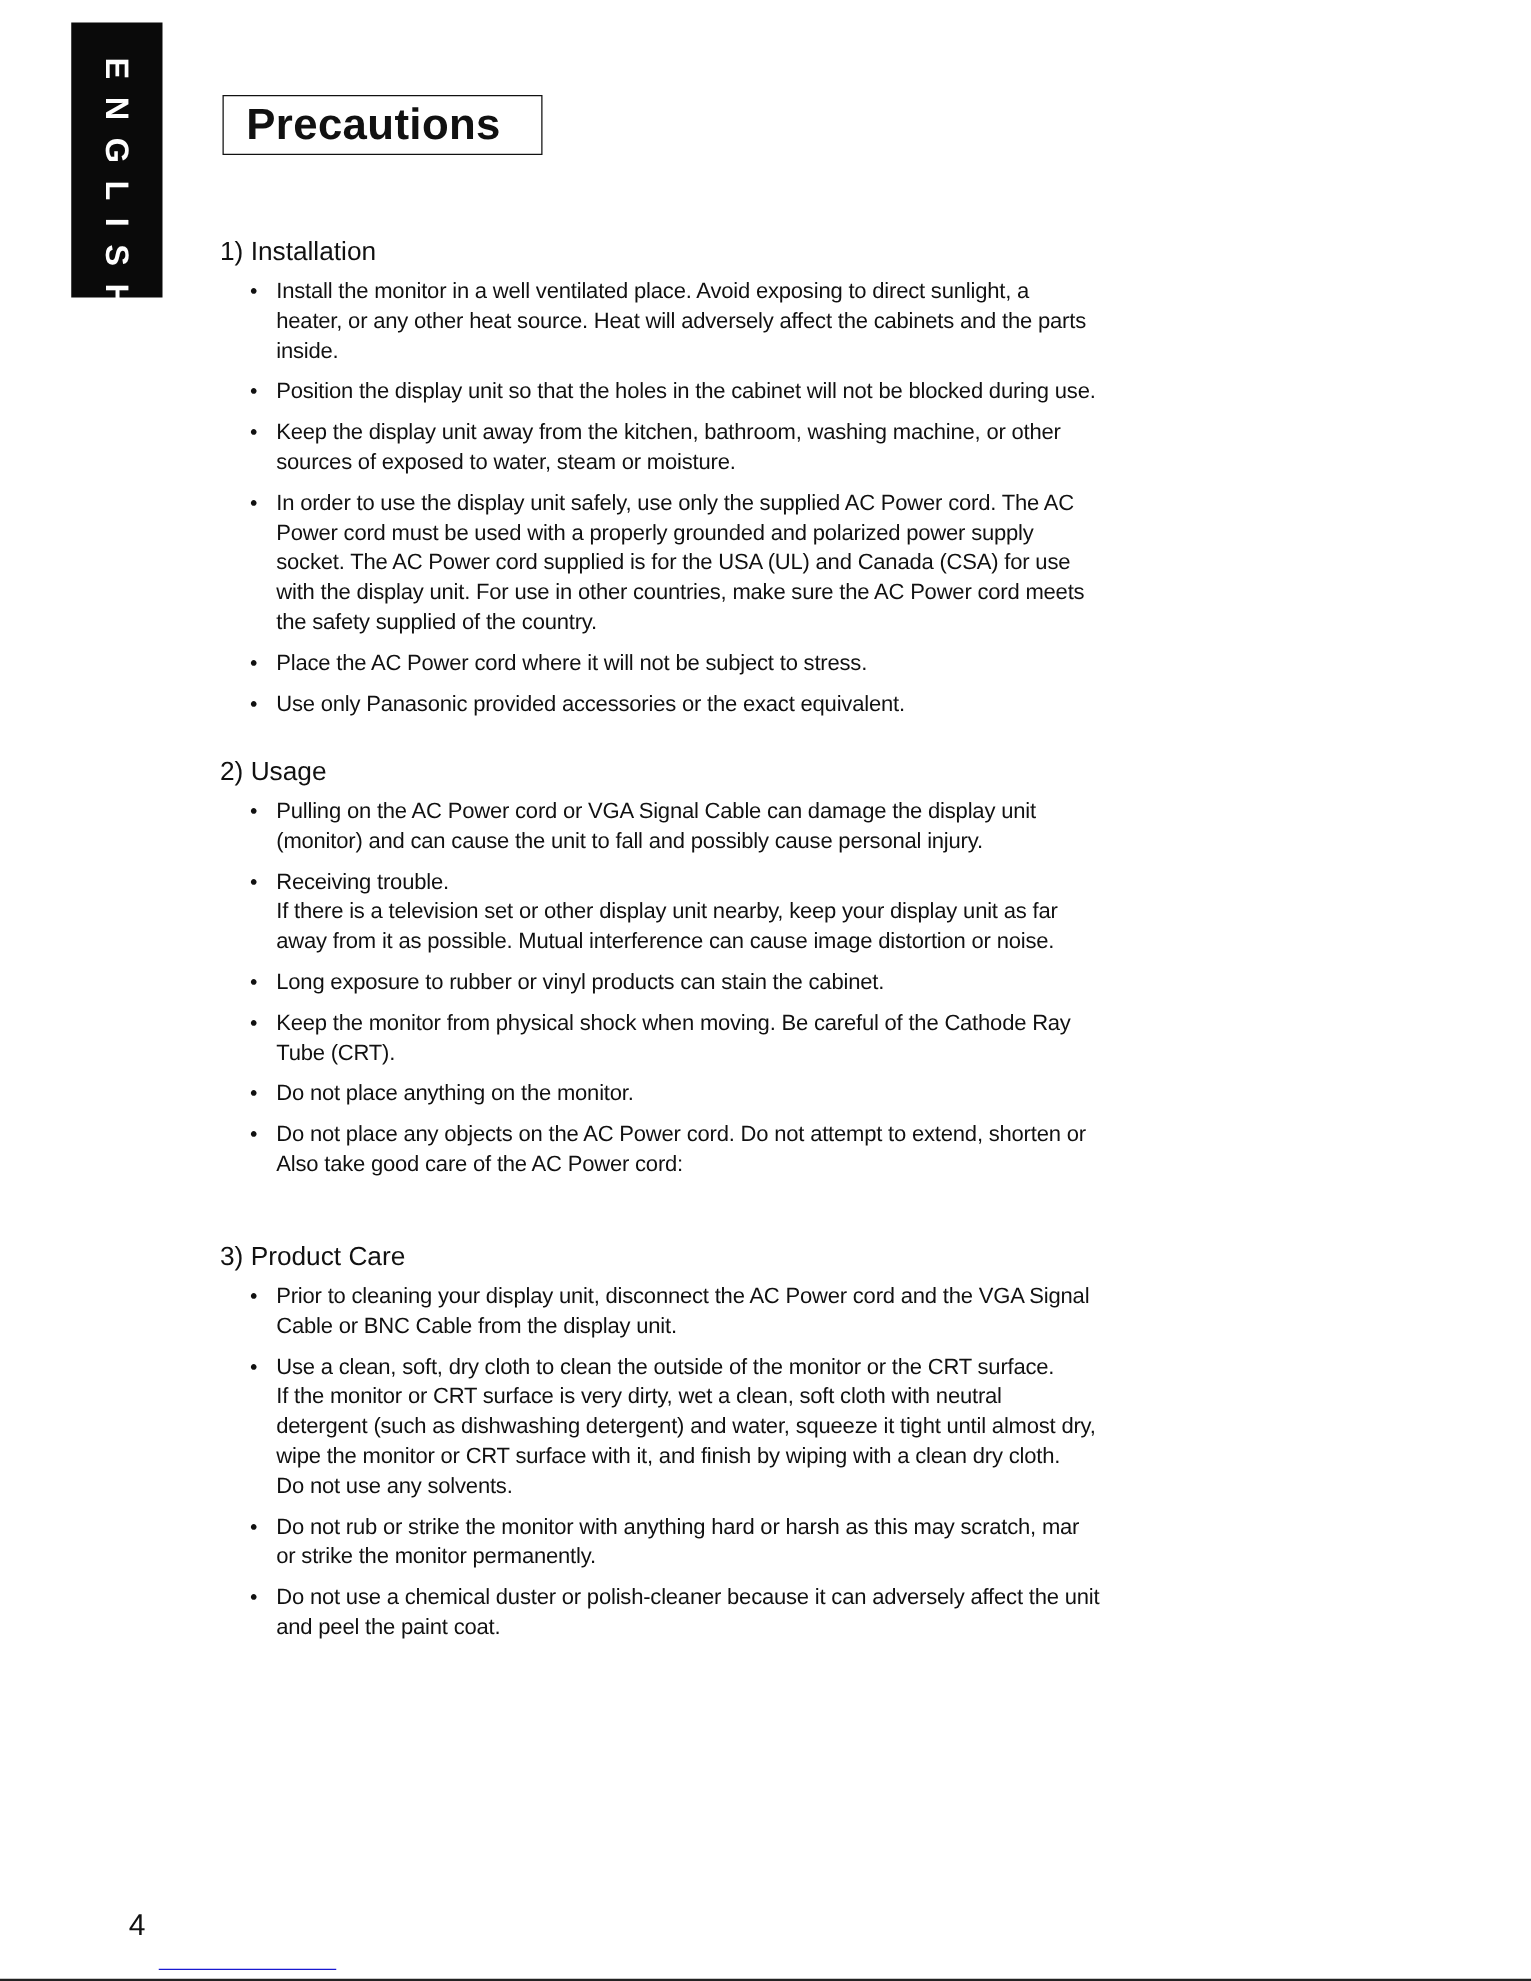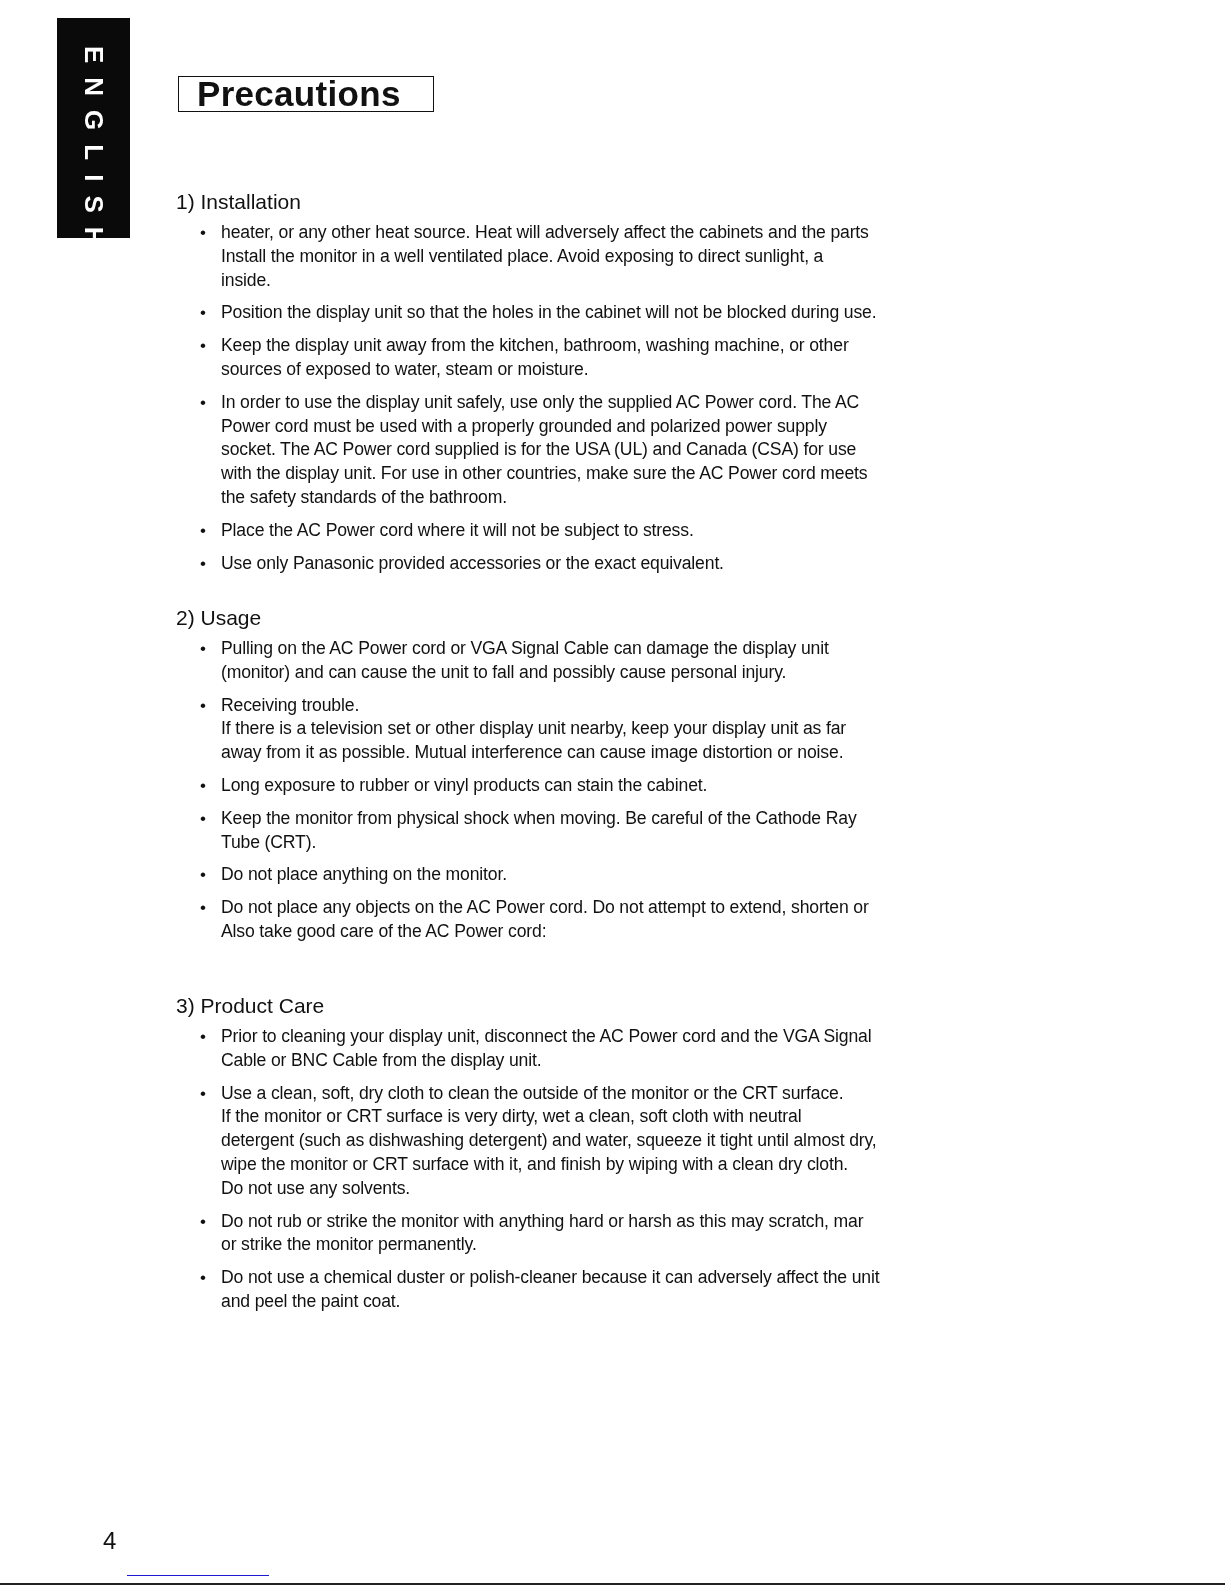--- a/index.html
+++ b/index.html
@@ -11,21 +11,21 @@
     position: absolute; left: 57px; top: 18px; width: 73px; height: 220px;
     background: #0a0a0a; display: flex; flex-direction: column; align-items: center;
     justify-content: flex-start; padding-top: 28px; box-sizing: border-box;
   }
   .lang-tab .letters {
     writing-mode: vertical-rl; text-orientation: mixed; transform: rotate(0deg);
     color: #fff; font-family: "Liberation Sans", sans-serif; font-weight: bold;
     font-size: 26px; letter-spacing: 14px;
   }
   .title-box {
-    position: absolute; left: 178px; top: 76px; width: 256px; height: 36px;
+    position: absolute; left: 178px; top: 76px; width: 256px; height: 48px;
     border: 1.5px solid #111; box-sizing: border-box;
     display: flex; align-items: center; padding-left: 18px;
   }
   .title-box h1 {
     margin: 0; font-family: "Liberation Sans", sans-serif; font-weight: bold;
     font-size: 35px; letter-spacing: 0.3px;
   }
   .section { position: absolute; left: 176px; width: 880px; margin-top: 36px; }
   .section h2 {
     margin: 0 0 6px 0; font-weight: normal; font-size: 21px; line-height: 26px;
@@ -63,40 +63,40 @@
 
 <div class="title-box">
   <h1>Precautions</h1>
 </div>
 
 <div class="section" id="sec-0" style="top:153px;">
   <h2>1) Installation</h2>
   <ul>
       <li>
         <span class="bullet">•</span>
+        <span class="line">Install the monitor in a well ventilated place. Avoid exposing to direct sunlight, a</span>
         <span class="line">heater, or any other heat source. Heat will adversely affect the cabinets and the parts</span>
-        <span class="line">Install the monitor in a well ventilated place. Avoid exposing to direct sunlight, a</span>
         <span class="line">inside.</span>
       </li>
       <li>
         <span class="bullet">•</span>
         <span class="line">Position the display unit so that the holes in the cabinet will not be blocked during use.</span>
       </li>
       <li>
         <span class="bullet">•</span>
         <span class="line">Keep the display unit away from the kitchen, bathroom, washing machine, or other</span>
         <span class="line">sources of exposed to water, steam or moisture.</span>
       </li>
       <li>
         <span class="bullet">•</span>
         <span class="line">In order to use the display unit safely, use only the supplied AC Power cord. The AC</span>
         <span class="line">Power cord must be used with a properly grounded and polarized power supply</span>
         <span class="line">socket. The AC Power cord supplied is for the USA (UL) and Canada (CSA) for use</span>
         <span class="line">with the display unit. For use in other countries, make sure the AC Power cord meets</span>
-        <span class="line">the safety standards of the bathroom.</span>
+        <span class="line">the safety supplied of the country.</span>
       </li>
       <li>
         <span class="bullet">•</span>
         <span class="line">Place the AC Power cord where it will not be subject to stress.</span>
       </li>
       <li>
         <span class="bullet">•</span>
         <span class="line">Use only Panasonic provided accessories or the exact equivalent.</span>
       </li>
     </ul>

